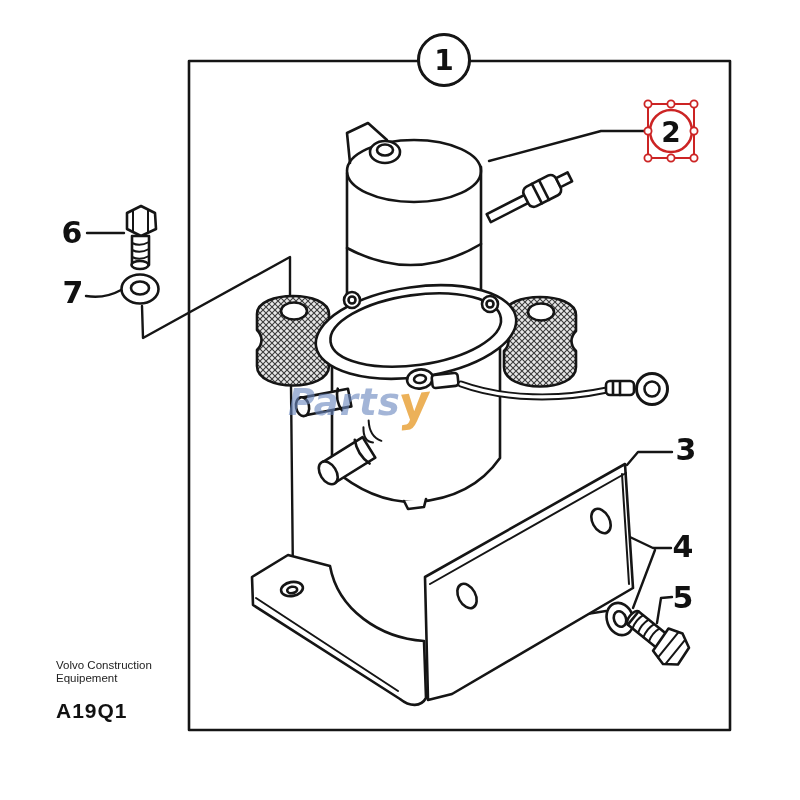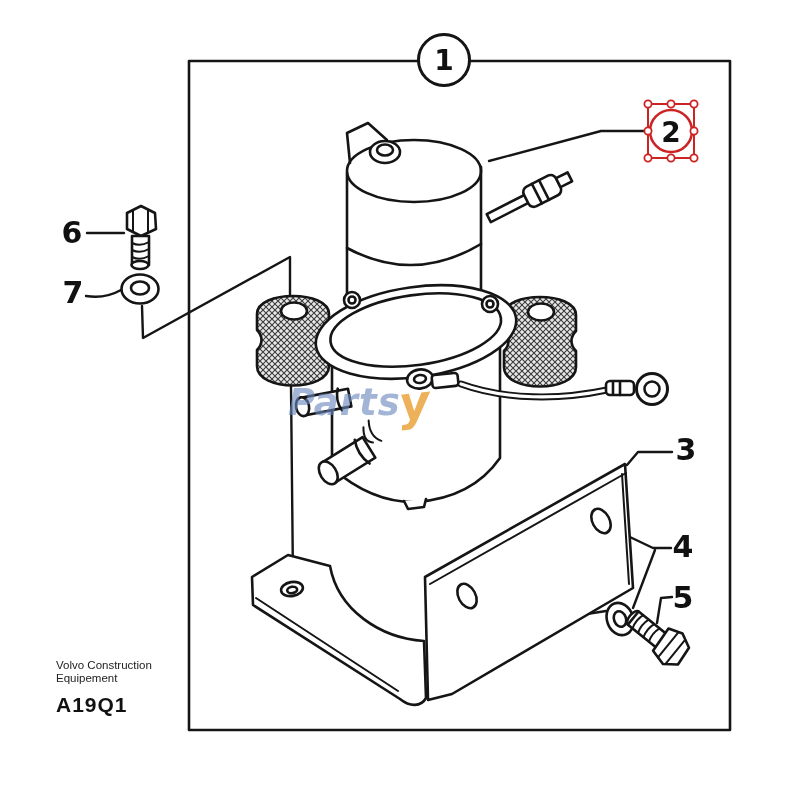--- a/index.html
+++ b/index.html
@@ -13,21 +13,21 @@
              font-weight:bold;font-size:28px;color:#111;}
   .callout2-num{position:absolute;left:671px;top:132px;transform:translate(-50%,-50%);
                 font-weight:bold;font-size:28px;color:#111;}
   .watermark{position:absolute;left:288px;top:381px;display:flex;align-items:flex-start;
              font-style:italic;font-weight:bold;letter-spacing:1px;pointer-events:none;
              font-family:"DejaVu Sans","Liberation Sans",sans-serif;}
   .wm-blue{font-size:37px;color:rgba(106,135,190,0.62);}
   .wm-orange{font-size:47px;color:rgba(233,163,60,0.85);margin:-6px -2px 0 -2px;transform:rotate(-6deg);}
   .footer{position:absolute;left:56px;top:659px;width:128px;color:#222;}
   .footer .l1,.footer .l2{font-size:11.5px;line-height:13px;font-family:"Liberation Sans",sans-serif;}
-  .footer .code{font-size:21px;font-weight:bold;letter-spacing:1px;margin-top:8px;
+  .footer .code{font-size:21px;font-weight:bold;letter-spacing:1px;margin-top:14px;
                 font-family:"Liberation Sans",sans-serif;color:#111;}
 </style>
 </head>
 <body>
 
 <div id="canvas">
 
   <svg id="lineart" width="800" height="800" viewBox="0 0 800 800">
     <defs>
       <pattern id="hatch" width="6" height="6" patternUnits="userSpaceOnUse">

